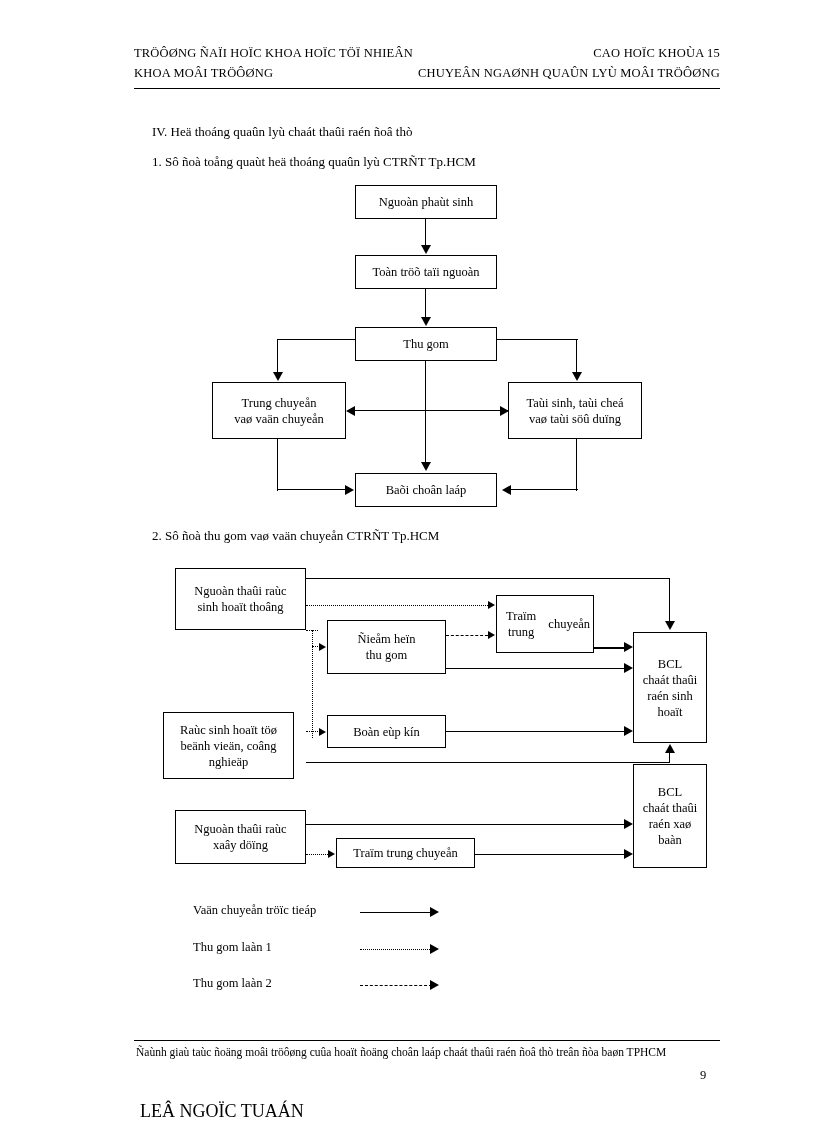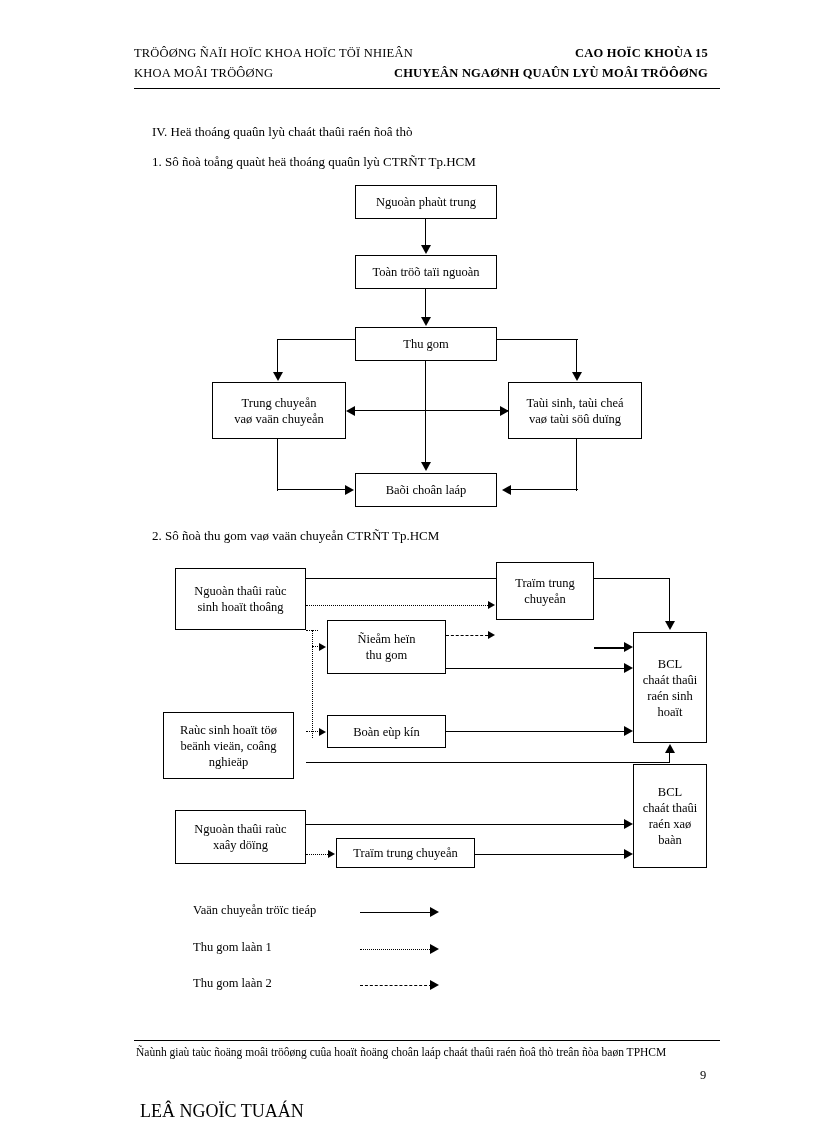--- a/index.html
+++ b/index.html
@@ -9,21 +9,21 @@
     color:#000;
     position:relative;
     overflow:hidden;
   }
   .page{position:relative;width:692px;height:1123px;}
 
   
   .hdr{position:absolute;left:134px;top:46px;width:586px;}
   .hdr-row{position:relative;height:20px;font-size:12.5px;letter-spacing:.2px;}
   .hdr-l{position:absolute;left:0;top:0;white-space:nowrap;}
-  .hdr-r{position:absolute;right:12px;top:0;white-space:nowrap;font-weight:bold;}
+  .hdr-r{position:absolute;right:0;top:0;white-space:nowrap;}
   .hdr-rule{position:absolute;left:134px;top:88px;width:586px;height:0;
             border-top:1.6px solid #000;}
 
   
   .h-sec{position:absolute;font-size:13px;white-space:nowrap;}
   #sec-iv{left:152px;top:124px;}
   #sec-1{left:152px;top:154px;}
   #sec-2{left:152px;top:528px;}
 
   
@@ -87,21 +87,21 @@
     </div>
   </div>
   <div class="hdr-rule"></div>
 
   <div class="h-sec" id="sec-iv">IV. Heä thoáng quaûn lyù chaát thaûi raén ñoâ thò</div>
   <div class="h-sec" id="sec-1">1. Sô ñoà toång quaùt heä thoáng quaûn lyù CTRÑT Tp.HCM</div>
 
   <div>
 
     <div class="box" style="left:355px;top:185px;width:142px;height:34px;">
-      <span>Nguoàn phaùt trung</span>
+      <span>Nguoàn phaùt sinh</span>
     </div>
 
     <div class="box" style="left:355px;top:255px;width:142px;height:34px;">
       <span>Toàn tröõ taïi nguoàn</span>
     </div>
 
     <div class="box" style="left:355px;top:327px;width:142px;height:34px;">
       <span>Thu gom</span>
     </div>
 
@@ -156,21 +156,21 @@
     <div class="box" style="left:175px;top:568px;width:131px;height:62px;flex-direction:column;">
       <span>Nguoàn thaûi raùc</span>
       <span>sinh  hoaït thoâng</span>
     </div>
 
     <div class="box thick" style="left:327px;top:620px;width:119px;height:54px;flex-direction:column;">
       <span>Ñieåm heïn</span>
       <span>thu gom</span>
     </div>
 
-    <div class="box" style="left:496px;top:562px;width:98px;height:58px;flex-direction:column;">
+    <div class="box" style="left:496px;top:595px;width:98px;height:58px;flex-direction:row;">
       <span>Traïm trung</span>
       <span>chuyeån</span>
     </div>
 
     <div class="box" style="left:633px;top:632px;width:74px;height:111px;flex-direction:column;">
       <span>BCL</span>
       <span>chaát thaûi</span>
       <span>raén sinh</span>
       <span>hoaït</span>
     </div>

